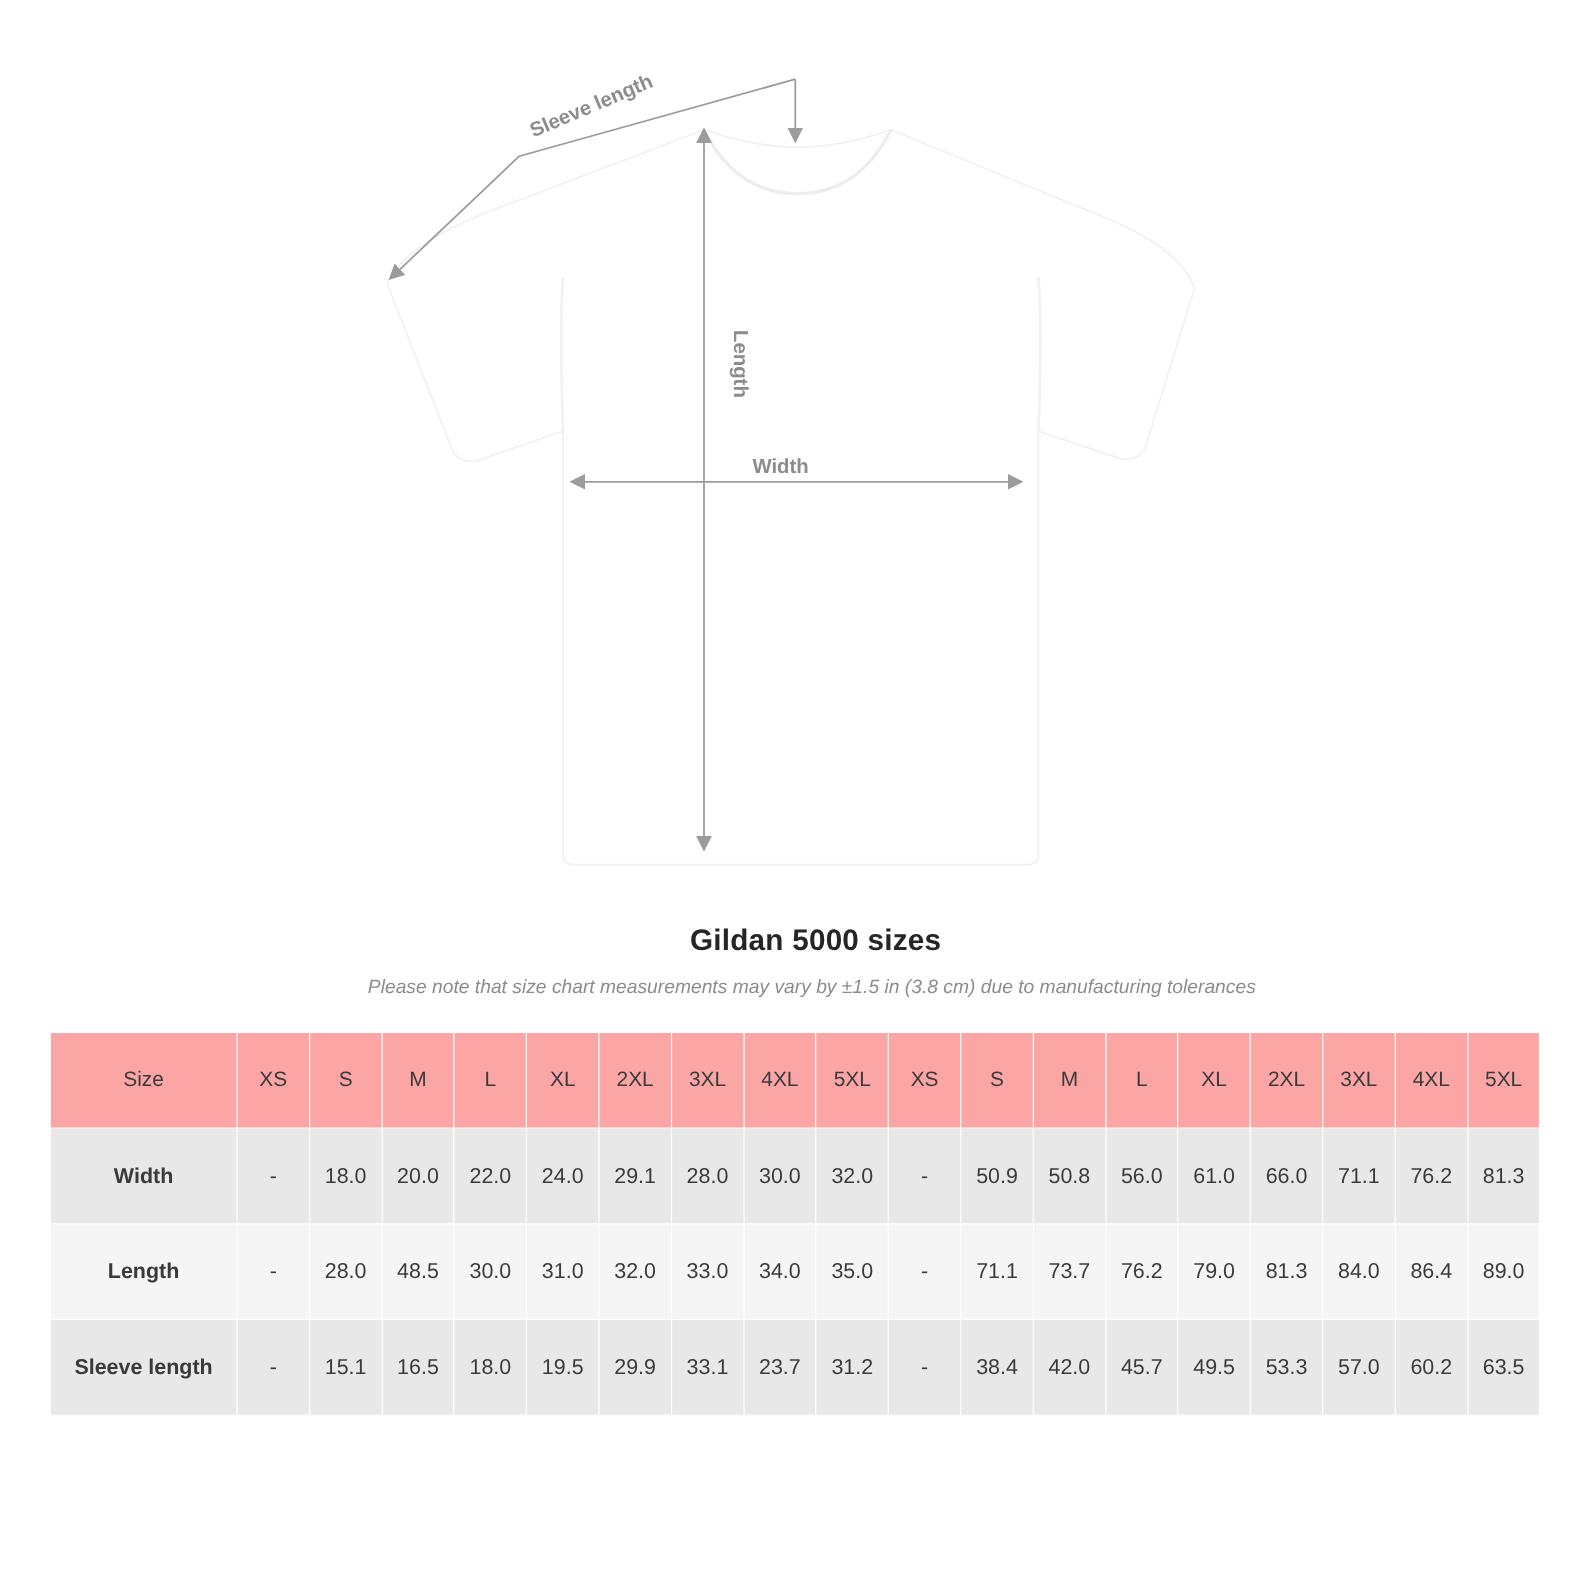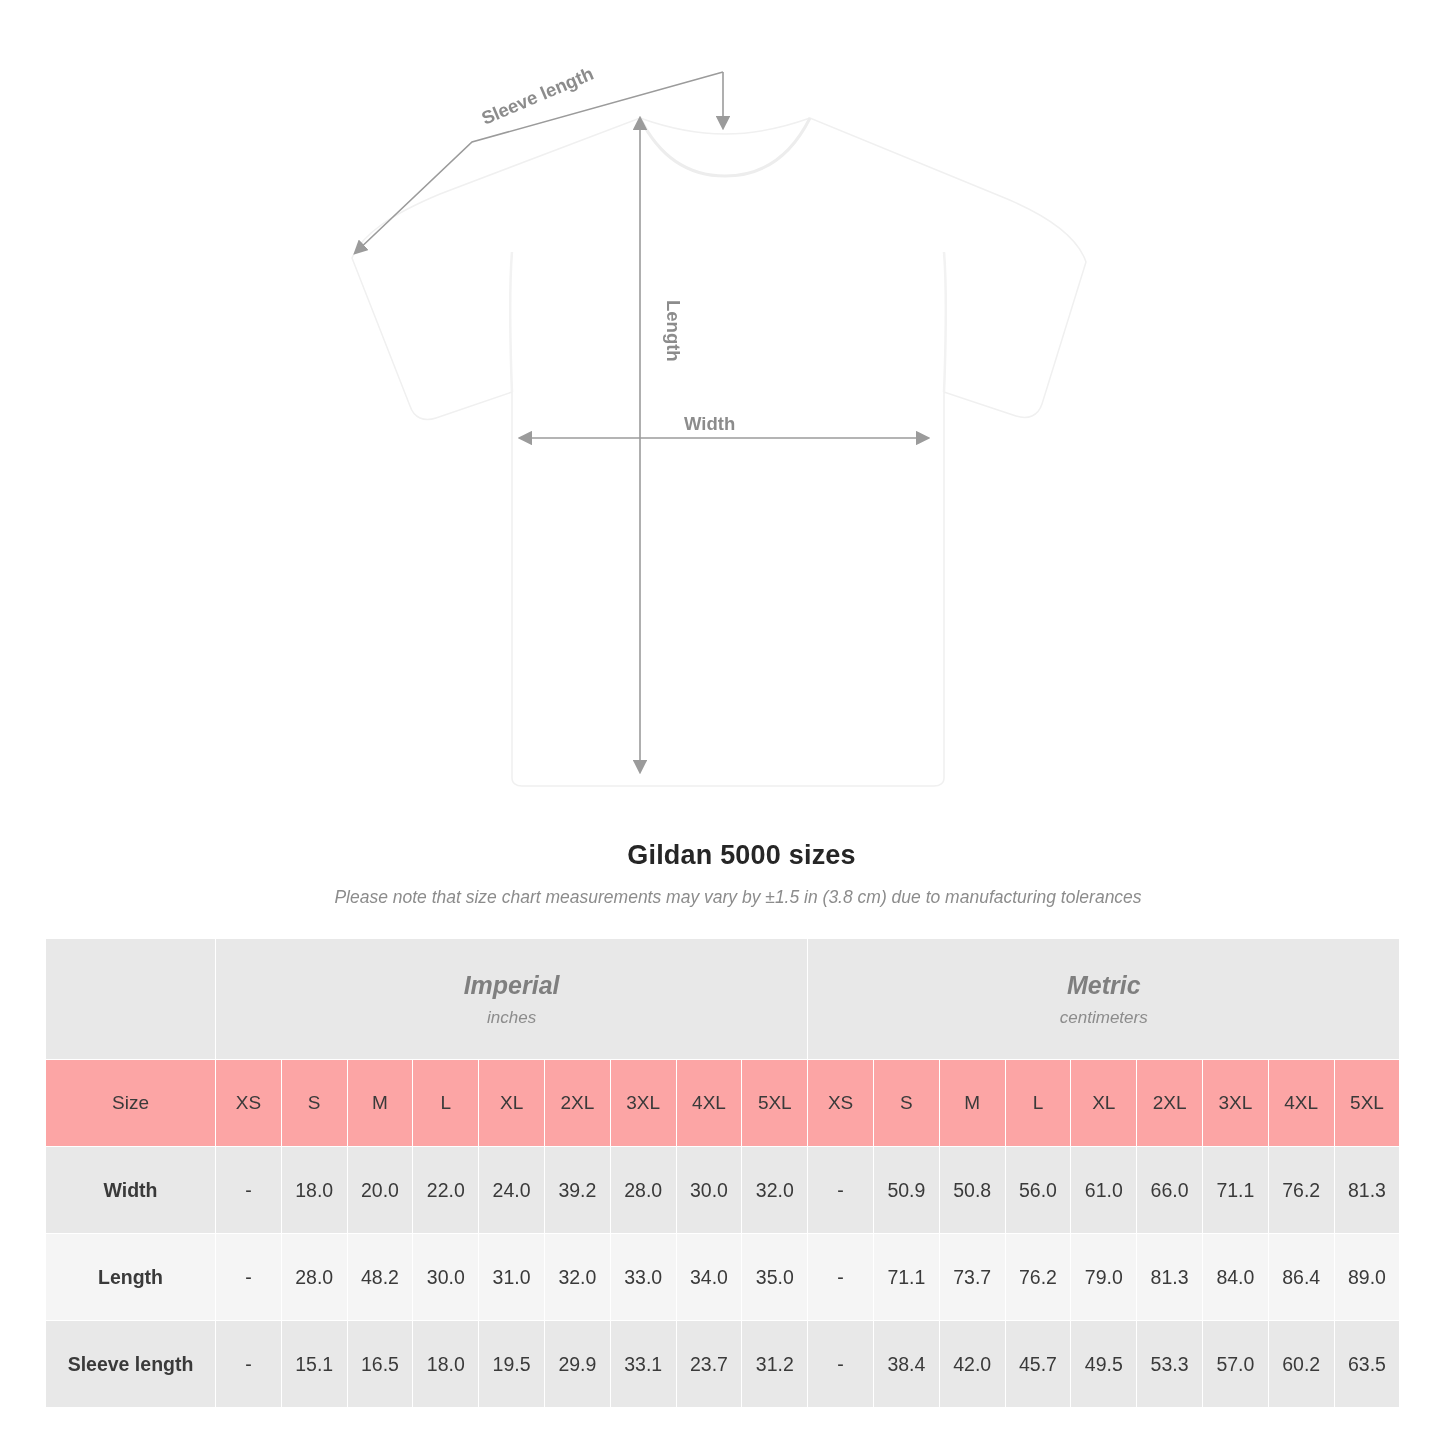--- a/index.html
+++ b/index.html
@@ -192,31 +192,20 @@
           <col class="datacol">
           <col class="datacol">
           <col class="datacol">
           <col class="datacol">
         <col class="datacol">
           <col class="datacol">
           <col class="datacol">
           <col class="datacol">
       </colgroup>
       <tbody>
-        <tr class="unitrow">
-          <td></td>
-          <td colspan="9">
-            <div class="unit-name">Imperial</div>
-            <div class="unit-sub">inches</div>
-          </td>
-          <td colspan="9">
-            <div class="unit-name">Metric</div>
-            <div class="unit-sub">centimeters</div>
-          </td>
-        </tr>
 
         <tr class="head-row">
           <td class="size-label">Size</td>
           <td>XS</td>
           <td>S</td>
           <td>M</td>
           <td>L</td>
           <td>XL</td>
           <td>2XL</td>
           <td>3XL</td>
@@ -233,40 +222,40 @@
           <td>5XL</td>
         </tr>
 
         <tr class="data-row odd">
           <td class="rowlabel">Width</td>
           <td>-</td>
           <td>18.0</td>
           <td>20.0</td>
           <td>22.0</td>
           <td>24.0</td>
-          <td>39.2</td>
+          <td>29.1</td>
           <td>28.0</td>
           <td>30.0</td>
           <td>32.0</td>
           <td>-</td>
           <td>50.9</td>
           <td>50.8</td>
           <td>56.0</td>
           <td>61.0</td>
           <td>66.0</td>
           <td>71.1</td>
           <td>76.2</td>
           <td>81.3</td>
         </tr>
 
         <tr class="data-row even">
           <td class="rowlabel">Length</td>
           <td>-</td>
           <td>28.0</td>
-          <td>48.2</td>
+          <td>48.5</td>
           <td>30.0</td>
           <td>31.0</td>
           <td>32.0</td>
           <td>33.0</td>
           <td>34.0</td>
           <td>35.0</td>
           <td>-</td>
           <td>71.1</td>
           <td>73.7</td>
           <td>76.2</td>

